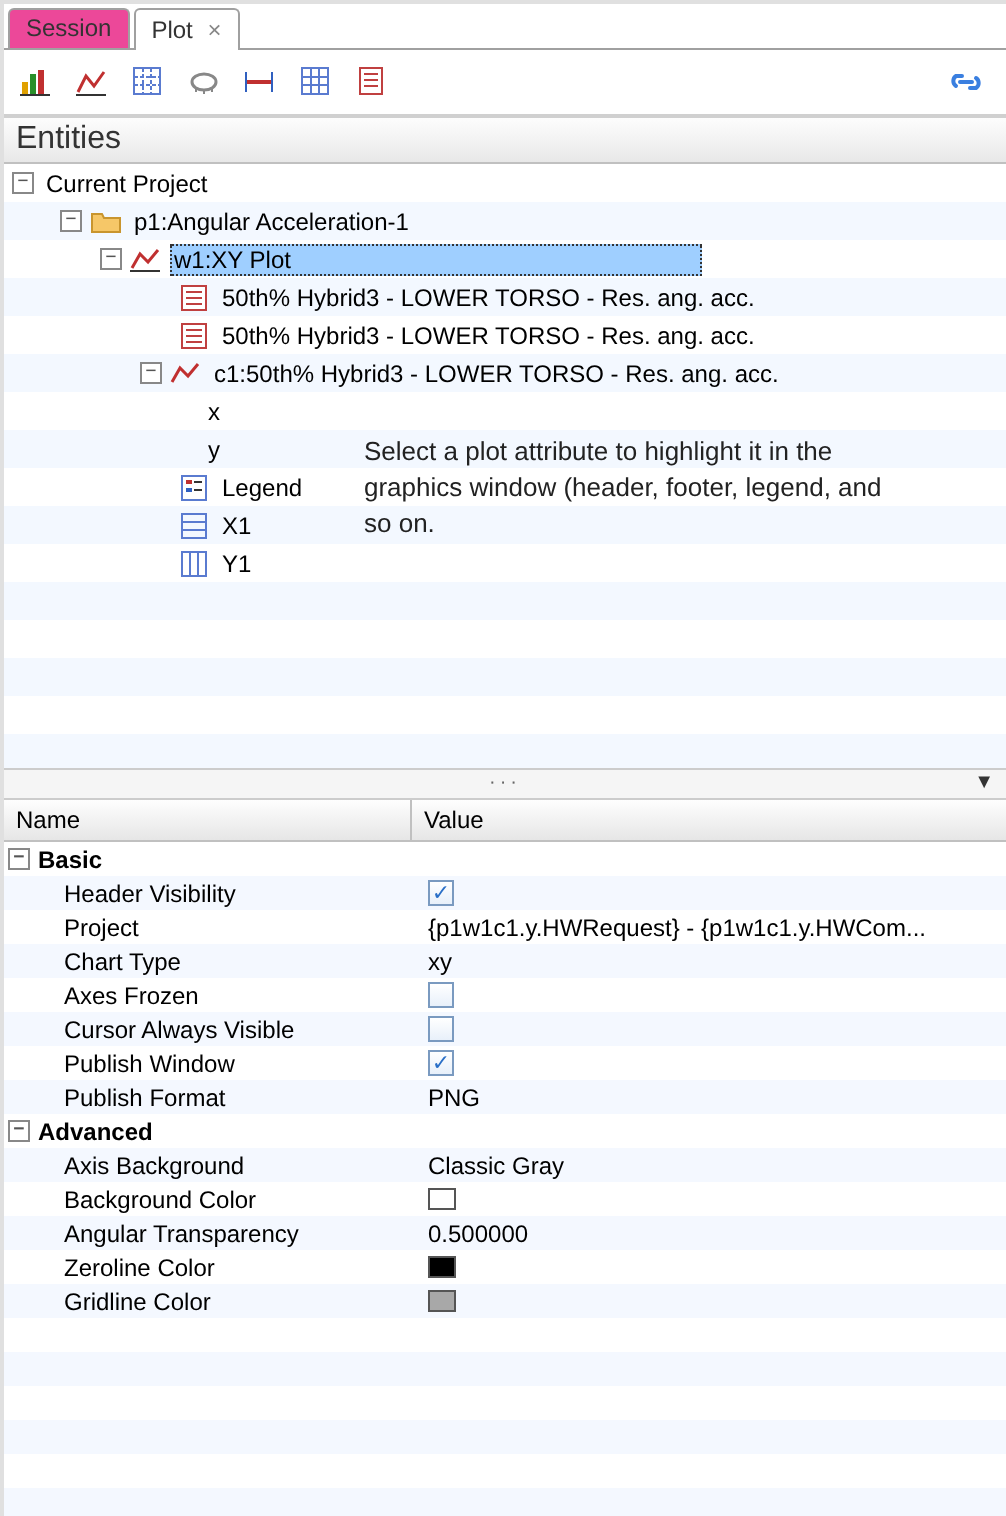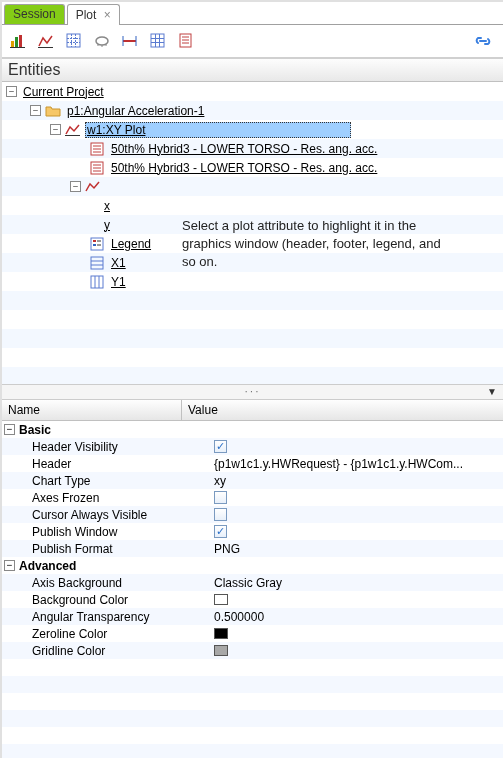--- a/index.html
+++ b/index.html
@@ -22,21 +22,21 @@
     height: 22px;
     padding-left: 2px;
     background: #fff;
   }
   .tab {
     border: 1px solid #a0a0a0;
     border-bottom: none;
     border-radius: 3px 3px 0 0;
     padding: 2px 8px 3px 8px;
     margin-right: 2px;
-    background: #84cc16;
+    background: #ec4899;
     cursor: pointer;
     font-size: 12px;
     line-height: 14px;
     color: #333;
   }
   .tab.active {
     background: #fff;
     font-weight: normal;
     position: relative;
     top: 1px;
@@ -130,21 +130,20 @@
     width: 16px;
     height: 14px;
     margin-right: 4px;
     display: inline-flex;
     align-items: center;
     justify-content: center;
     flex-shrink: 0;
   }
   .tree-label {
     padding: 0 2px;
-    text-decoration: underline;
   }
   .tree-row.selected .tree-label {
     background: #9fcfff;
     border: 1px dotted #333;
     padding: 0 1px;
   }
   .hint {
     position: absolute;
     left: 180px;
     top: 135px;
@@ -183,21 +182,21 @@
   
   .prop-header {
     display: flex;
     background: linear-gradient(#fefefe, #e6e6e6);
     border-bottom: 1px solid #c0c0c0;
     font-size: 12px;
   }
   .prop-header .col {
     padding: 3px 6px;
   }
-  .col-name-h { width: 180px; border-right: 1px solid #c0c0c0; box-sizing: border-box; }
+  .col-name-h { width: 204px; border-right: 1px solid #c0c0c0; box-sizing: border-box; }
   .col-value-h { flex: 1; }
   .prop-body {
     height: 340px;
     overflow: auto;
     background: repeating-linear-gradient(
       to bottom,
       #ffffff 0px, #ffffff 17px,
       #f4f8ff 17px, #f4f8ff 34px
     );
   }
@@ -392,20 +391,21 @@
     </div>
 
     <div class="tree-row">
       <span class="indent" style="width:68px"></span>
       <span class="expander">−</span>
       <span class="ticon">
         <svg width="16" height="14">
             <polyline points="1,11 5,4 9,8 14,2" fill="none" stroke="#c03030" stroke-width="1.5"></polyline>
           </svg>
       </span>
+      <span class="tree-label">c1:50th% Hybrid3   - LOWER TORSO - Res. ang. acc.</span>
     </div>
 
     <div class="tree-row">
       <span class="indent" style="width:100px"></span>
       <span class="tree-label">x</span>
     </div>
 
     <div class="tree-row">
       <span class="indent" style="width:100px"></span>
       <span class="tree-label">y</span>
@@ -482,21 +482,21 @@
         <span>Header Visibility</span>
       </div>
     <div class="pvalue">
         <span class="chk">✓</span>
       </div>
   </div>
 
   <div class="prow">
     <div class="pname">
         <span class="pad" style="width:30px"></span>
-        <span>Header</span>
+        <span>Project</span>
       </div>
     <div class="pvalue">
         <span>{p1w1c1.y.HWRequest} - {p1w1c1.y.HWCom...</span>
       </div>
   </div>
 
   <div class="prow">
     <div class="pname">
         <span class="pad" style="width:30px"></span>
         <span>Chart Type</span>

